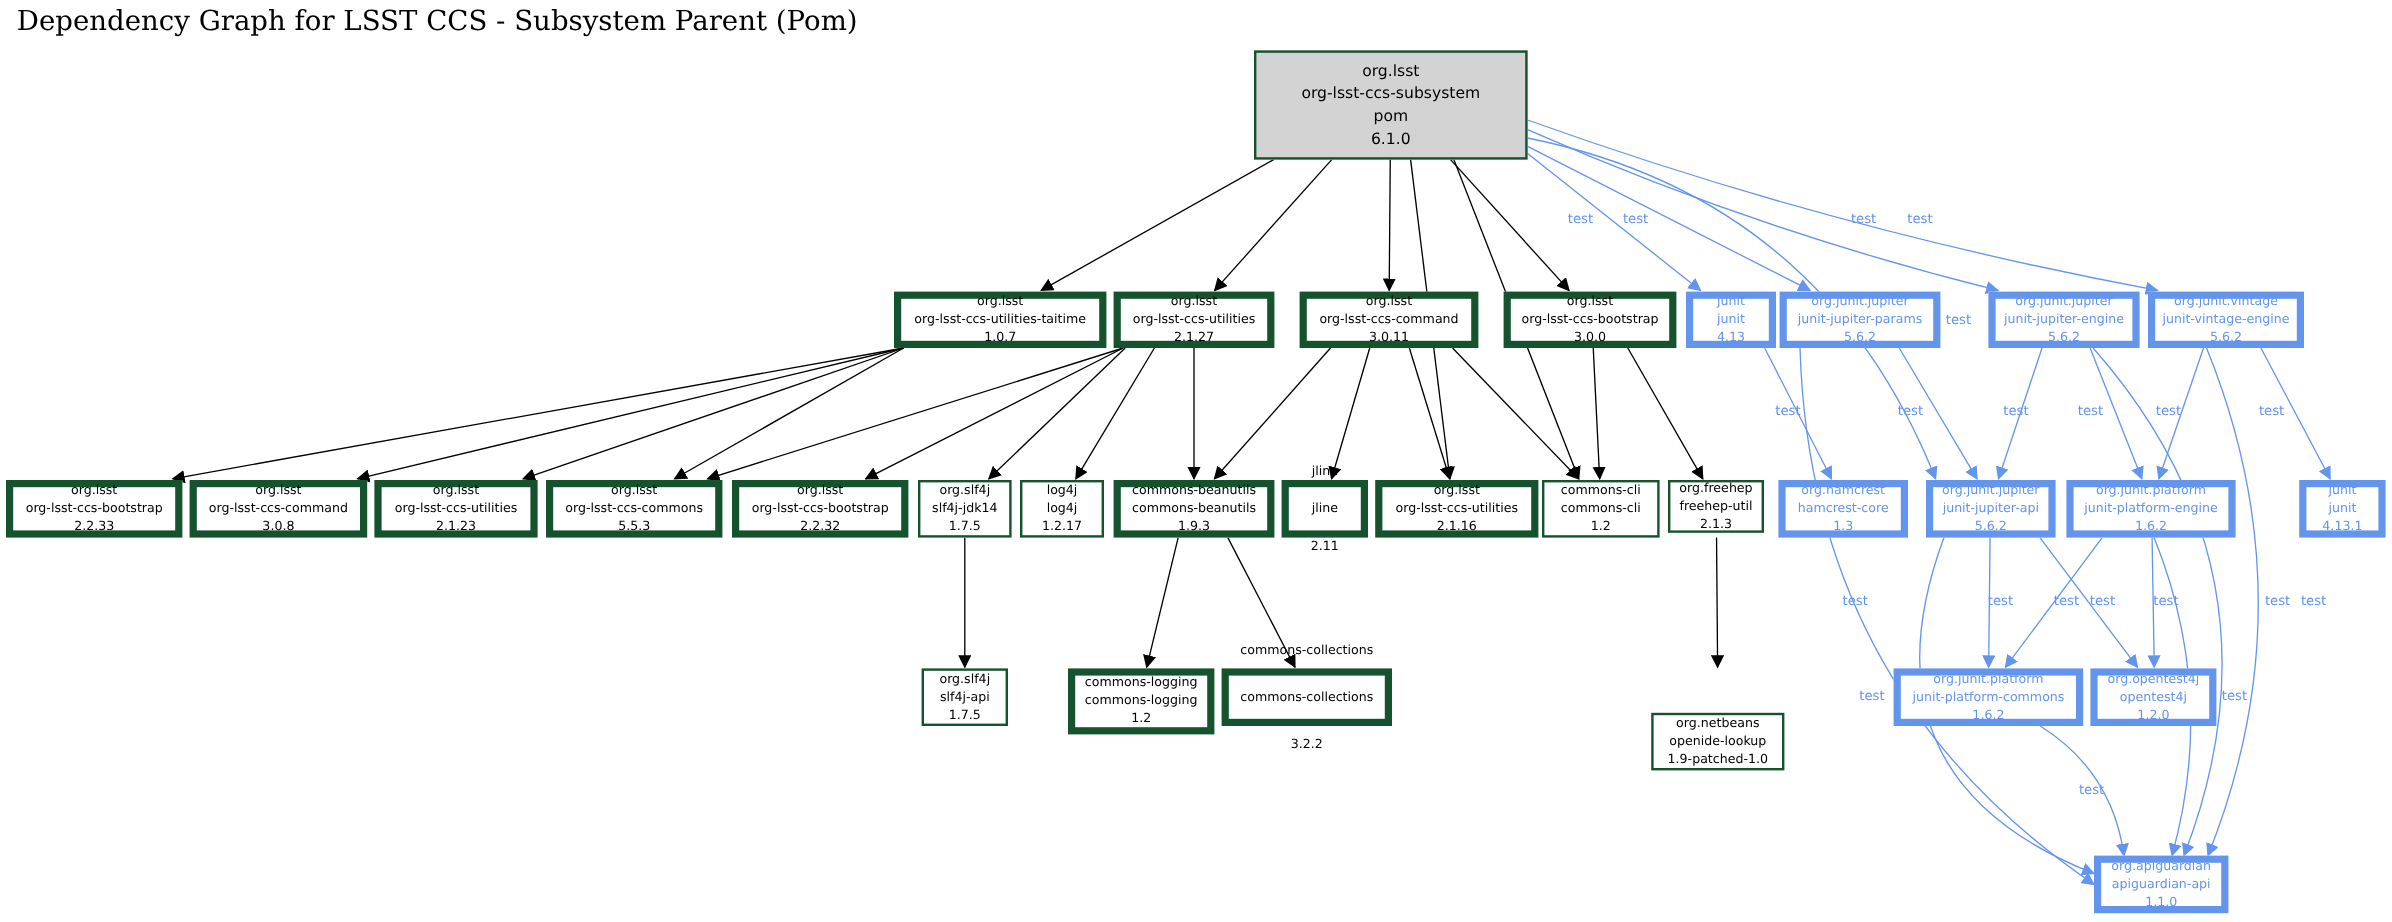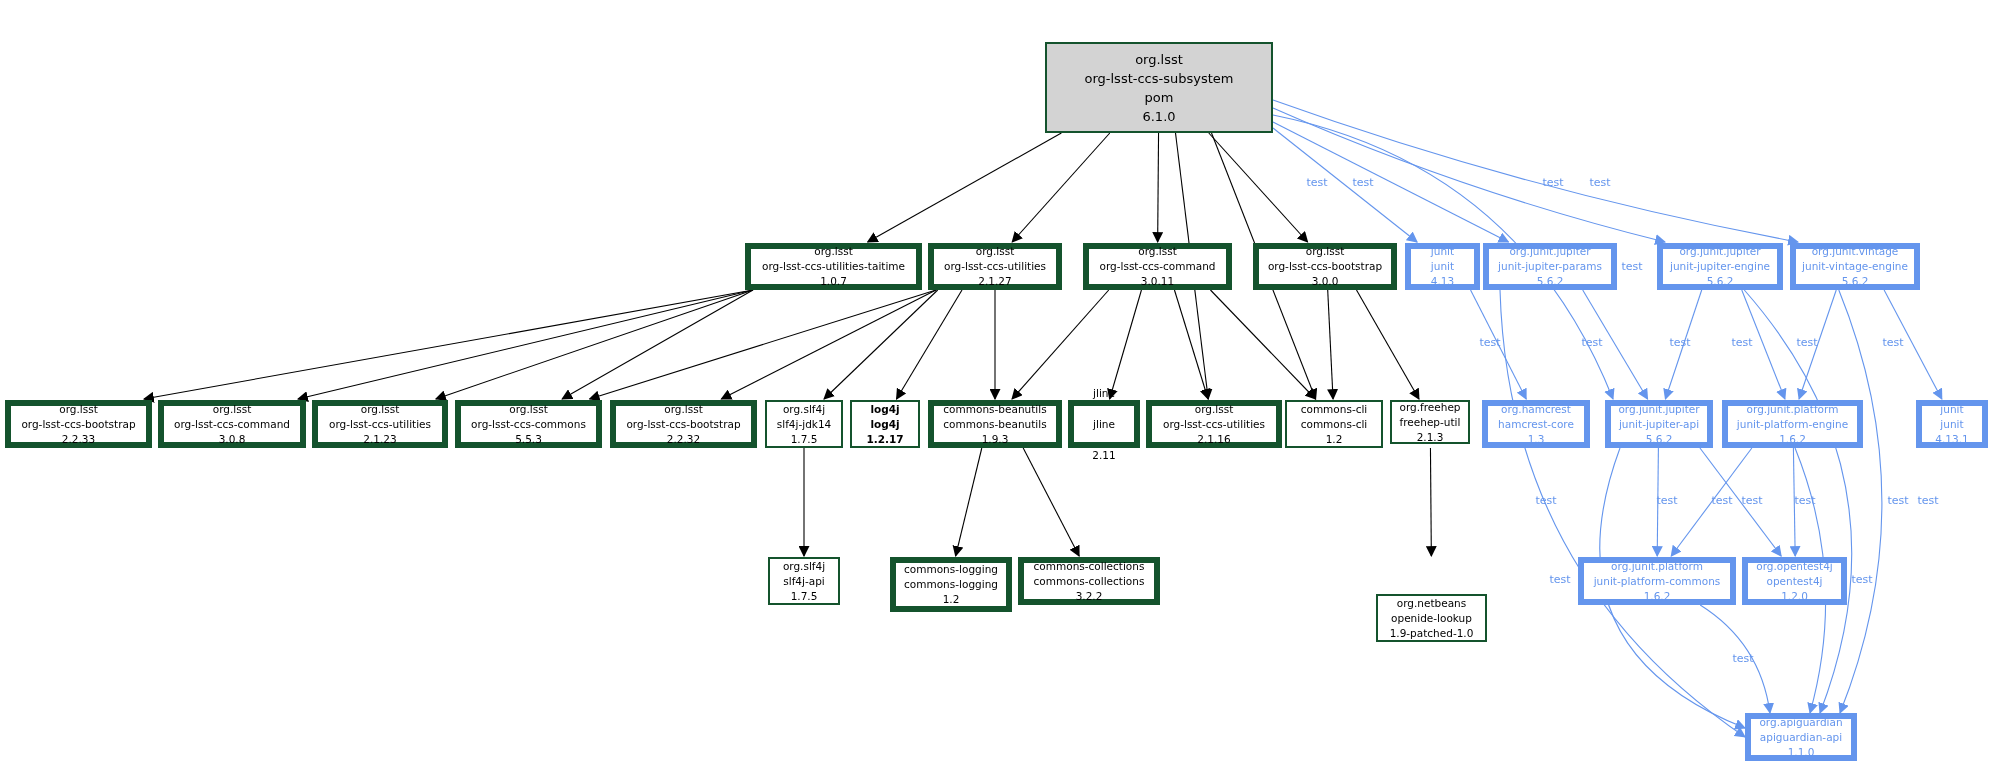--- a/index.html
+++ b/index.html
@@ -18,20 +18,21 @@
   .node.dep2{border-width:2px}
   .node.test{border-color:var(--blue,#6495ED);color:var(--blue,#6495ED)}
   .edge{fill:none;stroke:#000;stroke-width:1.1px}
   .edge.test{stroke:var(--blue,#6495ED)}
   .edge-label{fill:var(--blue,#6495ED);font:11px "DejaVu Sans",sans-serif;text-anchor:middle;dominant-baseline:middle}
 </style>
 </head>
 <body>
 
 <div id="canvas">
+  <div class="title">Dependency Graph for LSST CCS - Subsystem Parent (Pom)</div>
   <svg id="edge-layer" width="1993" height="768" viewBox="0 0 1993 768">
     <defs>
       <marker id="arrow-black" viewBox="0 0 10 10" refX="9" refY="5" markerWidth="10" markerHeight="10" orient="auto">
         <path d="M0,0 L10,5 L0,10 z" fill="#000000"></path>
       </marker>
       <marker id="arrow-blue" viewBox="0 0 10 10" refX="9" refY="5" markerWidth="10" markerHeight="10" orient="auto">
         <path d="M0,0 L10,5 L0,10 z" fill="#6495ED"></path>
       </marker>
     </defs>
   <path d="M1061.35,133 Q964.51375,187.5 867.6775,242" class="edge compile" marker-end="url(#arrow-black)"></path>
@@ -172,21 +173,21 @@
       <div class="node dep" style="left: 610px; top: 400px; width: 147px; height: 48px;">
         <span>org.lsst</span>
         <span>org-lsst-ccs-bootstrap</span>
         <span>2.2.32</span>
       </div>
       <div class="node dep2" style="left: 765px; top: 400px; width: 78px; height: 48px;">
         <span>org.slf4j</span>
         <span>slf4j-jdk14</span>
         <span>1.7.5</span>
       </div>
-      <div class="node dep2" style="left: 850px; top: 400px; width: 70px; height: 48px; font-weight: bold;">
+      <div class="node dep2" style="left: 850px; top: 400px; width: 70px; height: 48px;">
         <span>log4j</span>
         <span>log4j</span>
         <span>1.2.17</span>
       </div>
       <div class="node dep" style="left: 928px; top: 400px; width: 134px; height: 48px;">
         <span>commons-beanutils</span>
         <span>commons-beanutils</span>
         <span>1.9.3</span>
       </div>
       <div class="node dep" style="left: 1068px; top: 400px; width: 72px; height: 48px; gap: 16px;">
@@ -232,21 +233,21 @@
       <div class="node dep2" style="left: 768px; top: 557px; width: 72px; height: 48px;">
         <span>org.slf4j</span>
         <span>slf4j-api</span>
         <span>1.7.5</span>
       </div>
       <div class="node dep" style="left: 890px; top: 557px; width: 122px; height: 55px;">
         <span>commons-logging</span>
         <span>commons-logging</span>
         <span>1.2</span>
       </div>
-      <div class="node dep" style="left: 1018px; top: 557px; width: 142px; height: 48px;">
+      <div class="node dep" style="left: 1018px; top: 557px; width: 142px; height: 48px; gap: 24px;">
         <span>commons-collections</span>
         <span>commons-collections</span>
         <span>3.2.2</span>
       </div>
       <div class="node dep2" style="left: 1376px; top: 557px; width: 111px; height: 48px; margin-top: 37px;">
         <span>org.netbeans</span>
         <span>openide-lookup</span>
         <span>1.9-patched-1.0</span>
       </div>
       <div class="node test" style="left: 1578px; top: 557px; width: 158px; height: 48px;">

